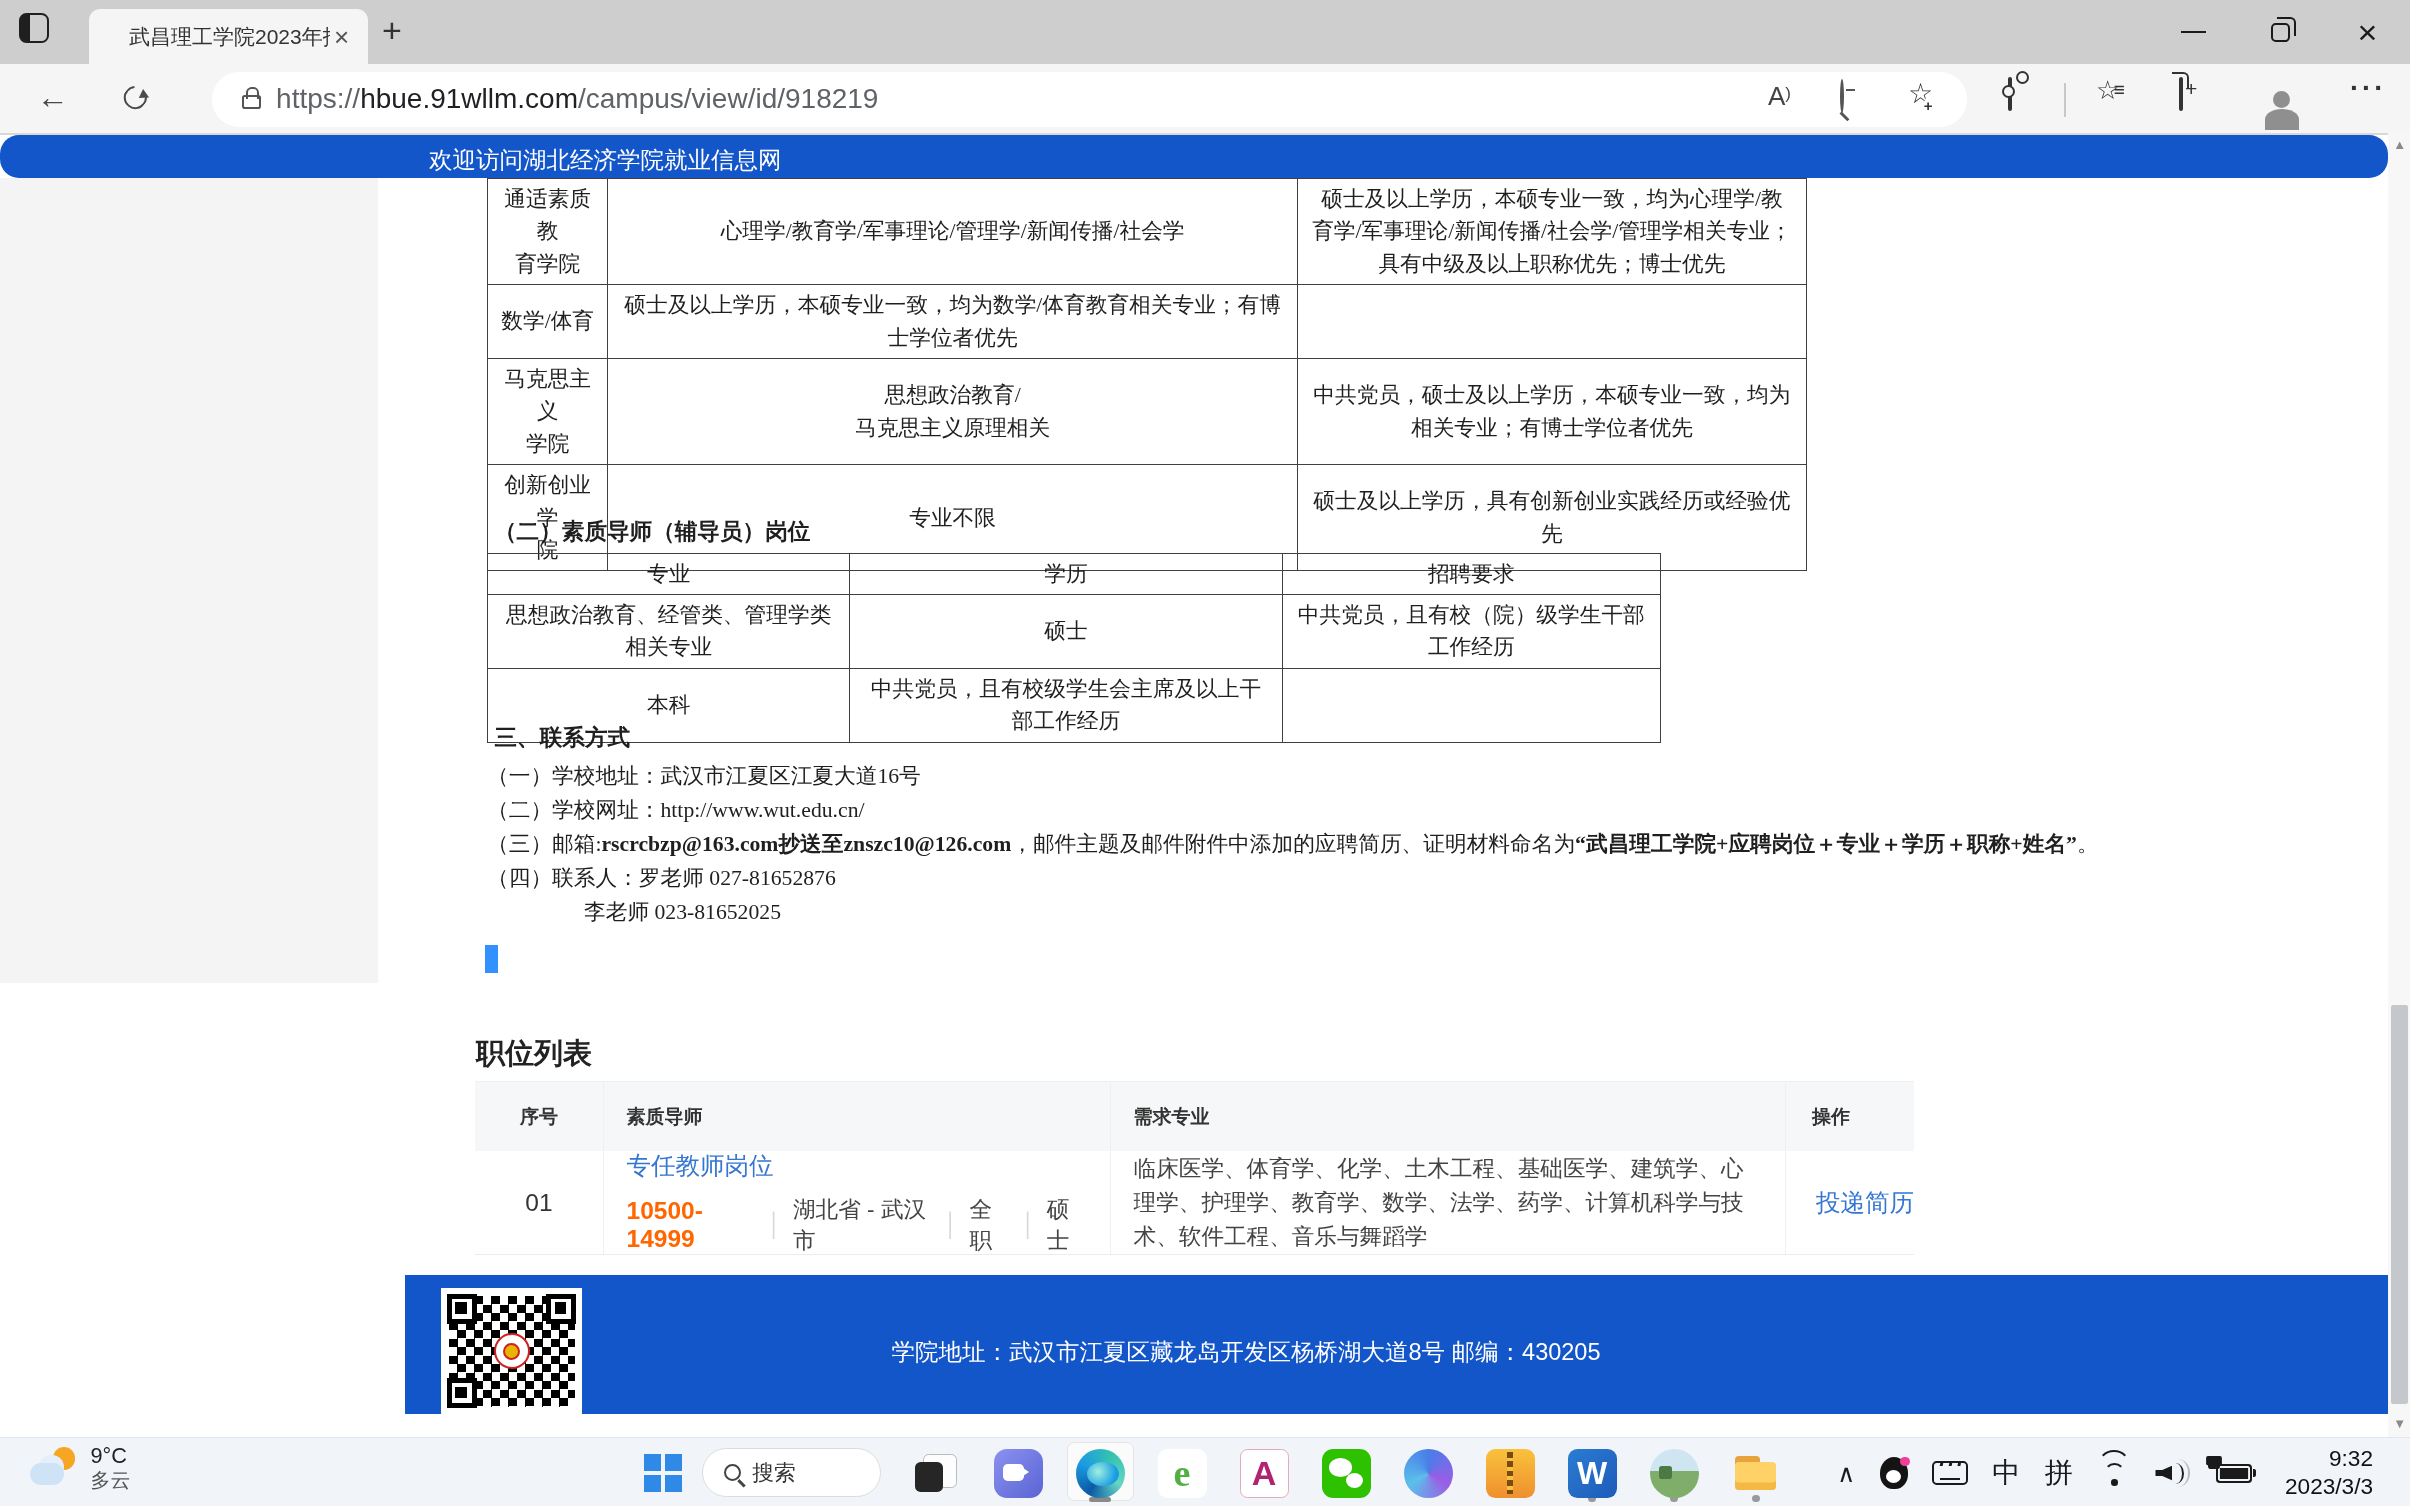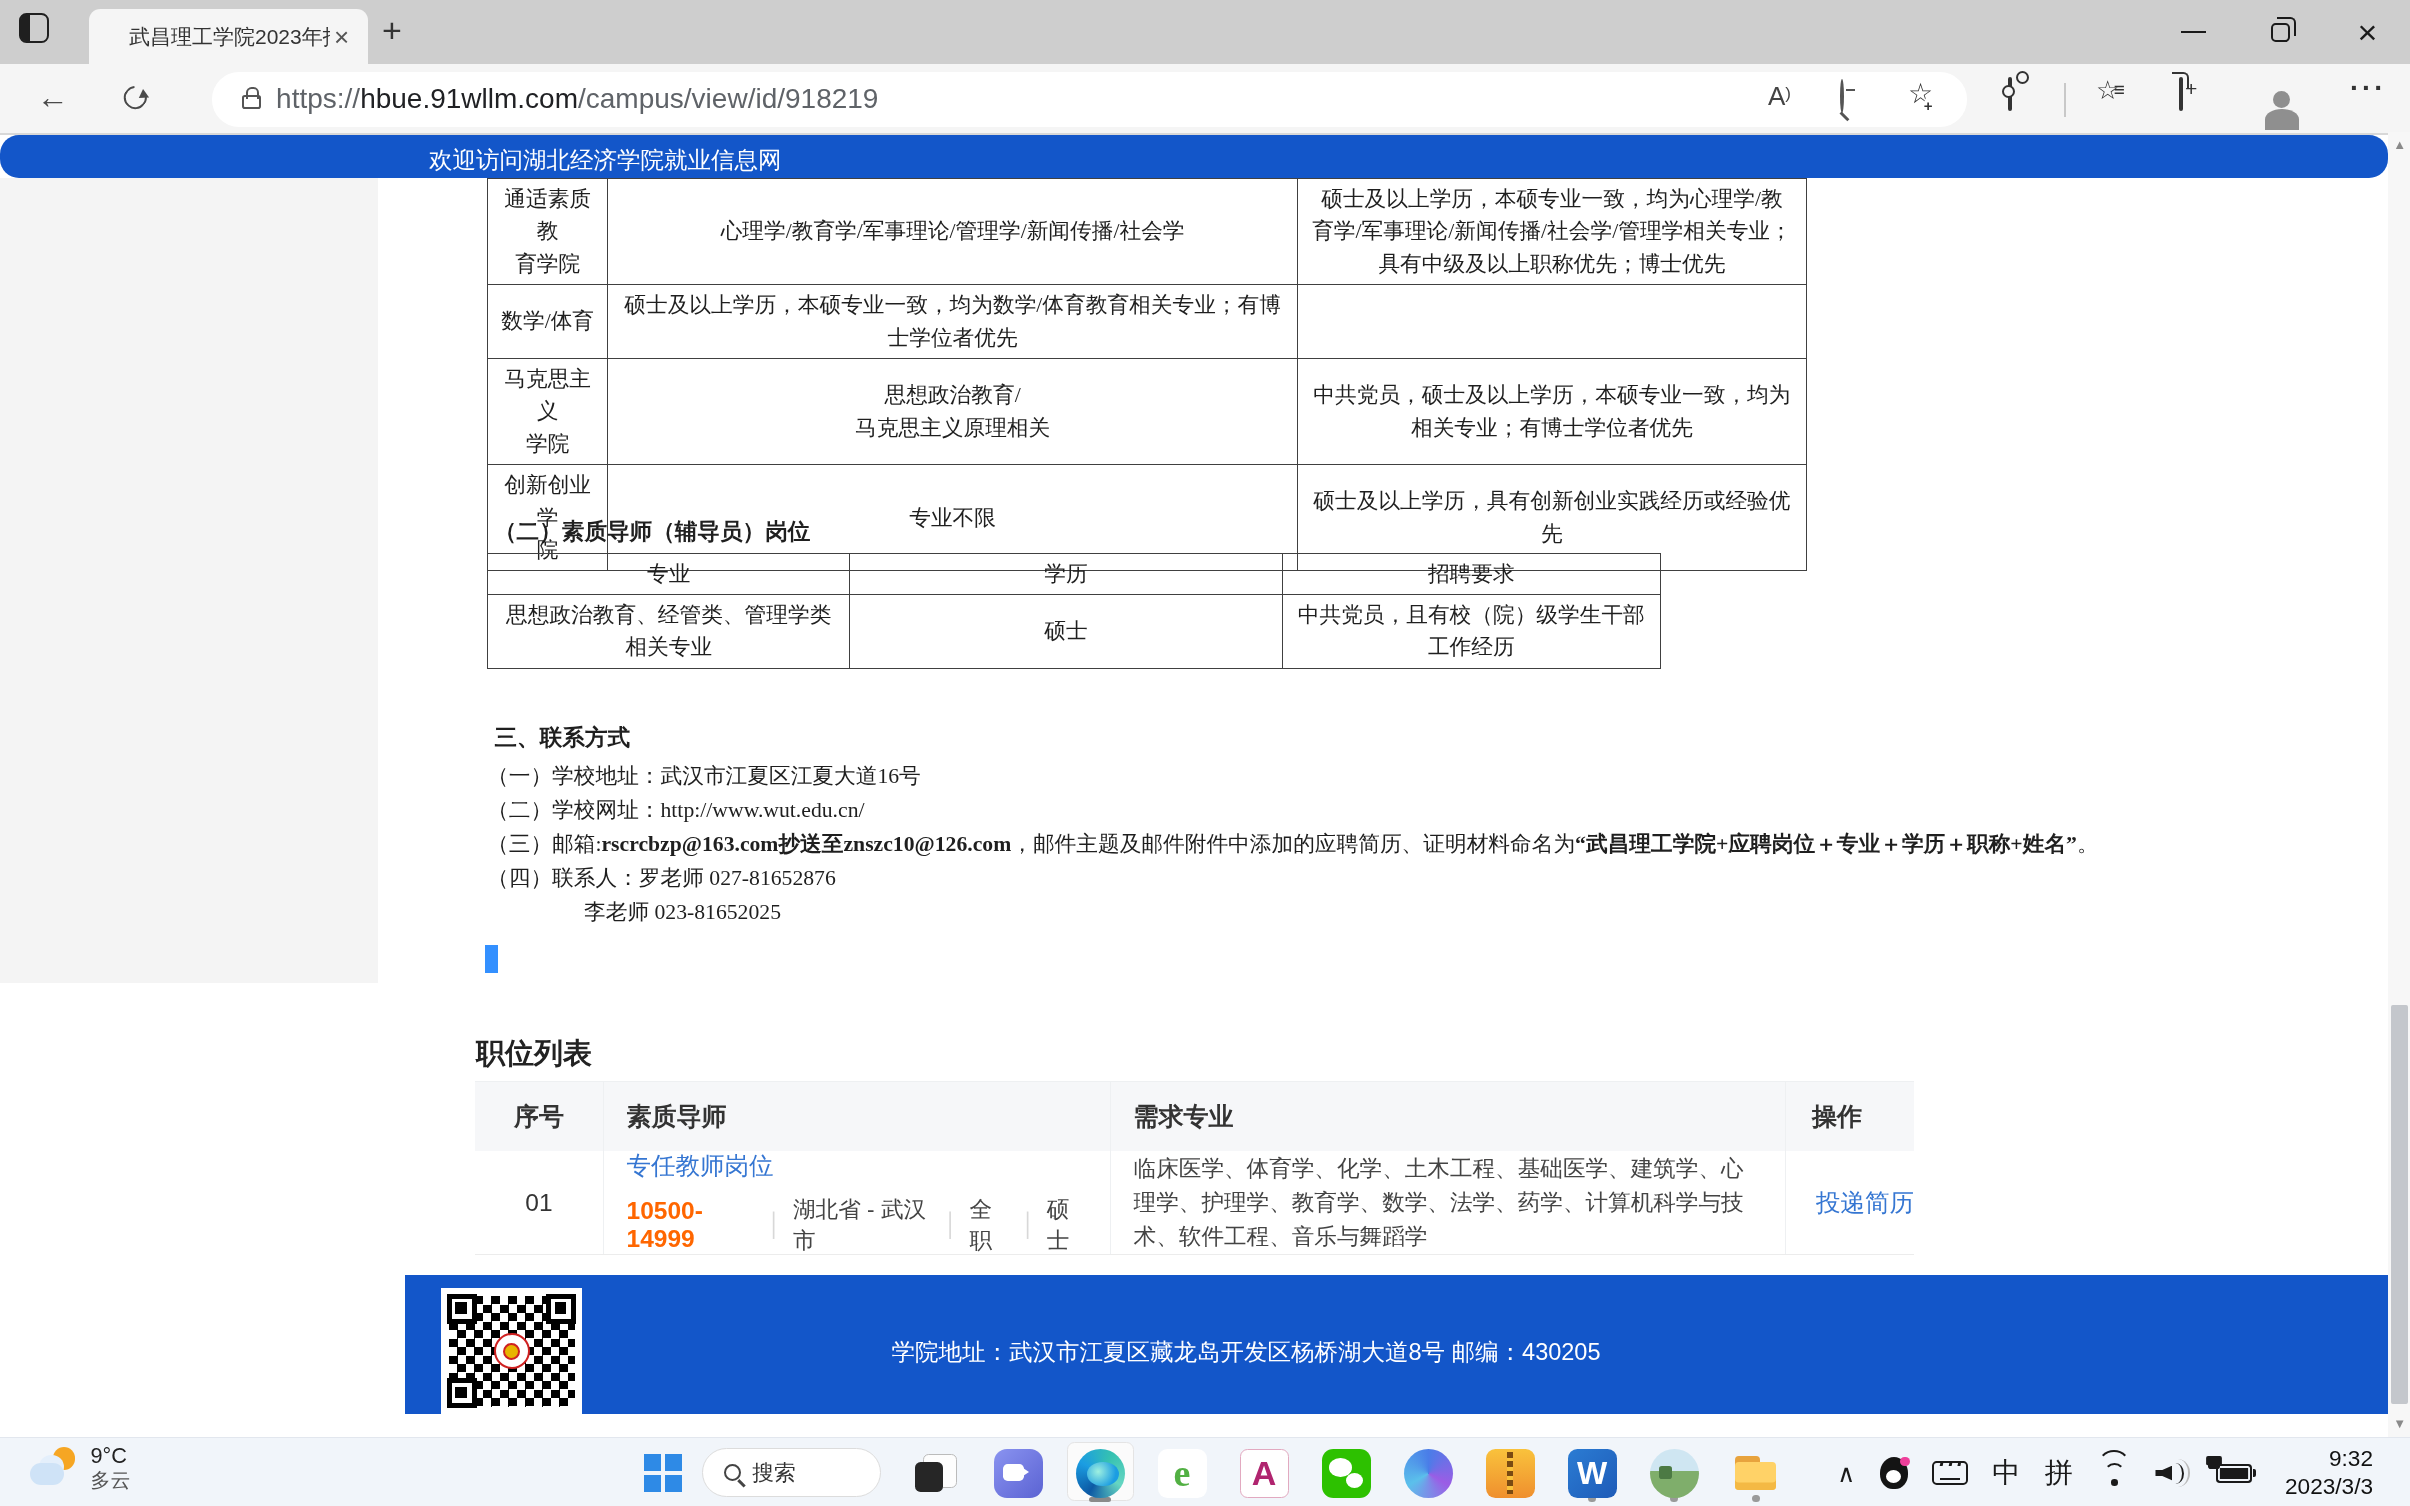--- a/index.html
+++ b/index.html
@@ -75,21 +75,21 @@
   .contact{ position:absolute; left:487px; top:586px; font-size:21.7px; line-height:34px; white-space:nowrap; }
   .contact .c-title{ font-weight:bold; font-size:22.6px; margin-bottom:3.8px; margin-left:7.5px; }
   .contact b{ font-weight:bold; }
   .c-line5{ padding-left:97px; }
 
   .cursor-rect{ position:absolute; left:485px; top:810px; width:13px; height:28px; background:#3390ff; }
 
   .joblist-title{ position:absolute; left:476px; top:899px; font-size:29px; font-weight:bold; color:#222; }
   .jt{ position:absolute; left:475px; top:946px; width:1439px; color:#333; }
   .jt-head{ display:flex; height:70px; background:#f6f7f9; align-items:center; border-top:0.9px solid #eef0f2; }
-  .jt-head .jc{ font-size:25px; font-weight:bold; color:#333; }
+  .jt-head .jc{ font-size:19px; font-weight:bold; color:#333; }
   .jt-row{ display:flex; background:#fff; border-bottom:0.9px solid #ececec; align-items:center; height:70px; }
   .jc{ padding:0 22.6px; }
   .jc1{ width:128px; text-align:center; padding:0; }
   .jc2{ width:507px; border-left:0.9px solid #eef0f2; align-self:stretch; display:flex; flex-direction:column; justify-content:center; }
   .jc3{ width:675px; border-left:0.9px solid #eef0f2; align-self:stretch; display:flex; align-items:center; }
   .jc4{ width:129px; border-left:0.9px solid #eef0f2; align-self:stretch; display:flex; align-items:center; padding:0 0 0 26px;justify-content:flex-end; }
   .jt-head .jc2,.jt-head .jc3,.jt-head .jc4{ border-left:0.9px solid #eef0f2; height:100%; justify-content:center; flex-direction:column; align-items:flex-start; }
   .jt-head .jc4{ padding-left:26px; }
   .job-link{ color:#3576d2; font-size:24.5px; text-decoration:none; }
   .job-sub{ margin-top:11.3px; font-size:22.6px; color:#444; display:flex; align-items:center; }
@@ -289,20 +289,25 @@
           <tr>
         <th style="height:38px">专业</th>
         <th>学历</th>
         <th>招聘要求</th>
       </tr>
       <tr>
         <td style="height:39px">思想政治教育、经管类、管理学类相关专业</td>
         <td>硕士</td>
         <td>中共党员，且有校（院）级学生干部工作经历</td>
       </tr>
+      <tr>
+        <td style="height:42px">本科</td>
+        <td>中共党员，且有校级学生会主席及以上干部工作经历</td>
+        <td></td>
+      </tr>
     </tbody>
       </table>
 
     <div class="doc contact">
       <div class="c-title">三、联系方式</div>
       <div>（一）学校地址：武汉市江夏区江夏大道16号</div>
       <div>（二）学校网址：http://www.wut.edu.cn/</div>
       <div><span>（三）邮箱:</span><b>rscrcbzp@163.com抄送至znszc10@126.com</b><span>，邮件主题及邮件附件中添加的应聘简历、证明材料命名为</span><b>“武昌理工学院+应聘岗位＋专业＋学历＋职称+姓名”</b><span>。</span></div>
       <div>（四）联系人：罗老师 027-81652876</div>
       <div class="c-line5">李老师 023-81652025</div>

